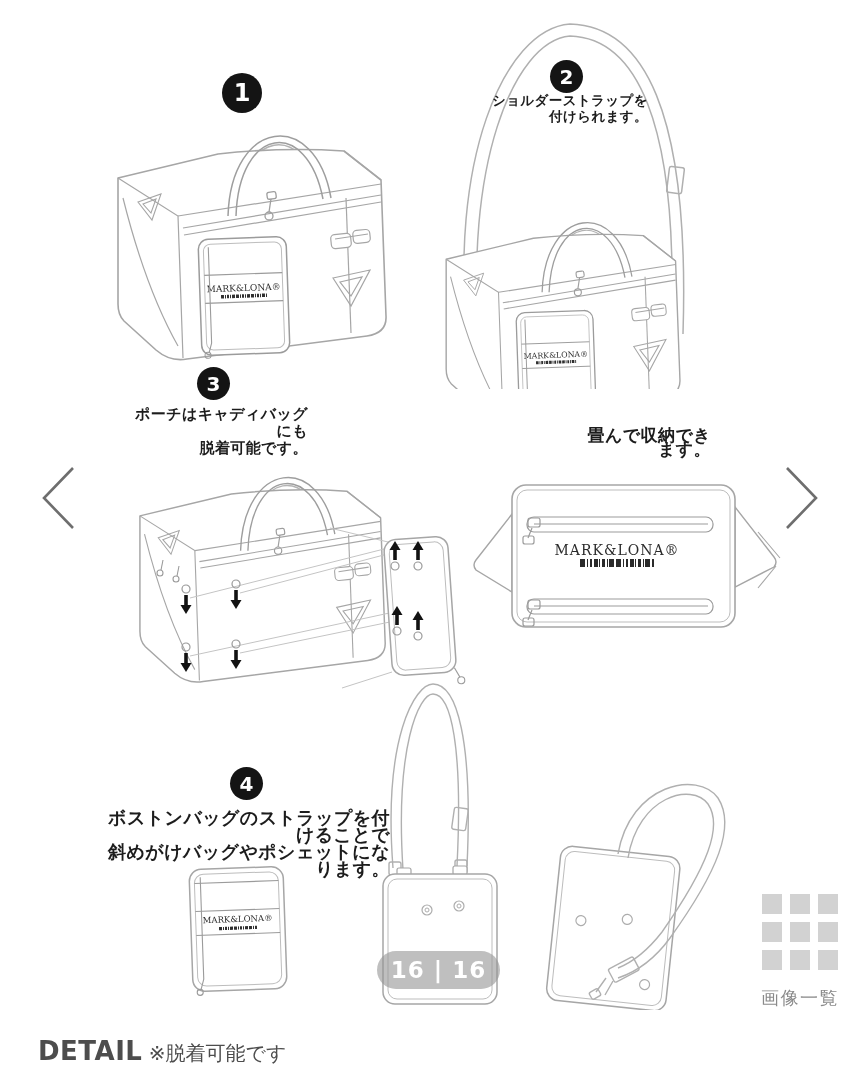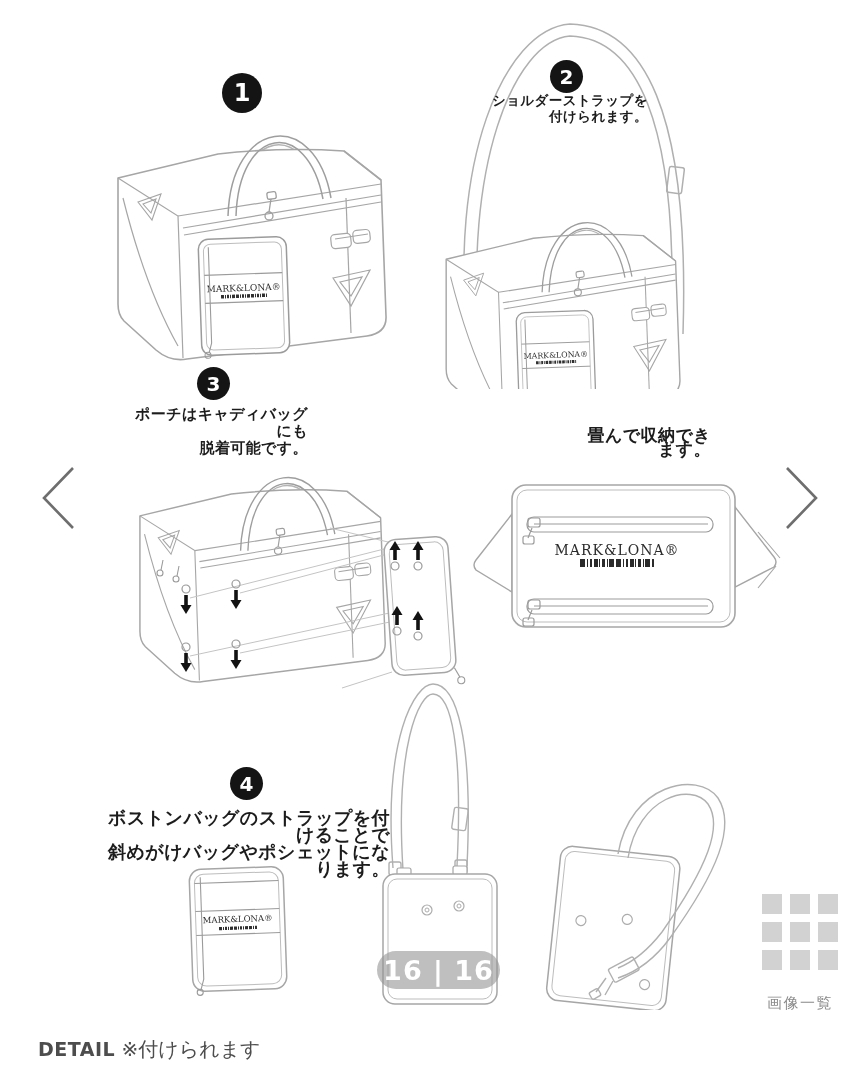--- a/index.html
+++ b/index.html
@@ -10,29 +10,29 @@
   .badge { position:absolute; background:#141414; color:#fff; border-radius:50%;
     display:flex; align-items:center; justify-content:center; font-weight:bold; }
   .badge.d40 { width:40px; height:40px; font-size:24px; }
   .badge.d33 { width:33px; height:33px; font-size:20px; }
   .caption { position:absolute; font-weight:bold; color:#1c1c1c; text-align:right;
     white-space:pre-line; letter-spacing:0.4px; }
   .chev-btn { position:absolute; background:transparent; border:none; padding:0; cursor:pointer; }
   .pager { position:absolute; left:377px; top:951px; width:123px; height:38px;
     background:rgba(148,148,148,0.6); border-radius:19px; color:#fff;
     display:flex; align-items:center; justify-content:center;
-    font-size:27px; font-weight:bold; letter-spacing:1px; }
+    font-size:23px; font-weight:bold; letter-spacing:1px; }
   .grid-btn { position:absolute; left:748px; top:894px; width:104px; height:116px;
     background:transparent; border:none; padding:0; cursor:pointer;
     display:flex; flex-direction:column; align-items:center; }
   .grid { display:grid; grid-template-columns:repeat(3,20px); grid-auto-rows:20px; gap:8px; }
   .grid i { background:#d2d2d2; display:block; }
-  .grid-label { margin-top:24px; color:#8a8a8a; font-size:15px; letter-spacing:1.5px; }
+  .grid-label { margin-top:16px; color:#8a8a8a; font-size:18px; letter-spacing:1.5px; }
   .footer { position:absolute; left:38px; top:1036px; color:#4d4d4d; font-size:20px; }
-  .footer .head { font-weight:bold; font-size:19px; letter-spacing:0.5px; }
+  .footer .head { font-weight:bold; font-size:26px; letter-spacing:0.5px; }
   svg text { user-select:none; }
 </style>
 </head>
 <body>
 
 <div class="canvas">
 
   <svg width="0" height="0" style="position:absolute" aria-hidden="true">
     <defs>
       <symbol id="duffel-base" viewBox="0 0 322 272">
@@ -269,16 +269,16 @@
         <i></i>
         <i></i>
         <i></i>
         <i></i>
     </span>
     <span class="grid-label">画像一覧</span>
   </button>
 
   <div class="footer">
     <span class="head">DETAIL</span>
-    <span>※付けられます</span>
+    <span>※脱着可能です</span>
   </div>
 
 </div>
 
 </body></html>

